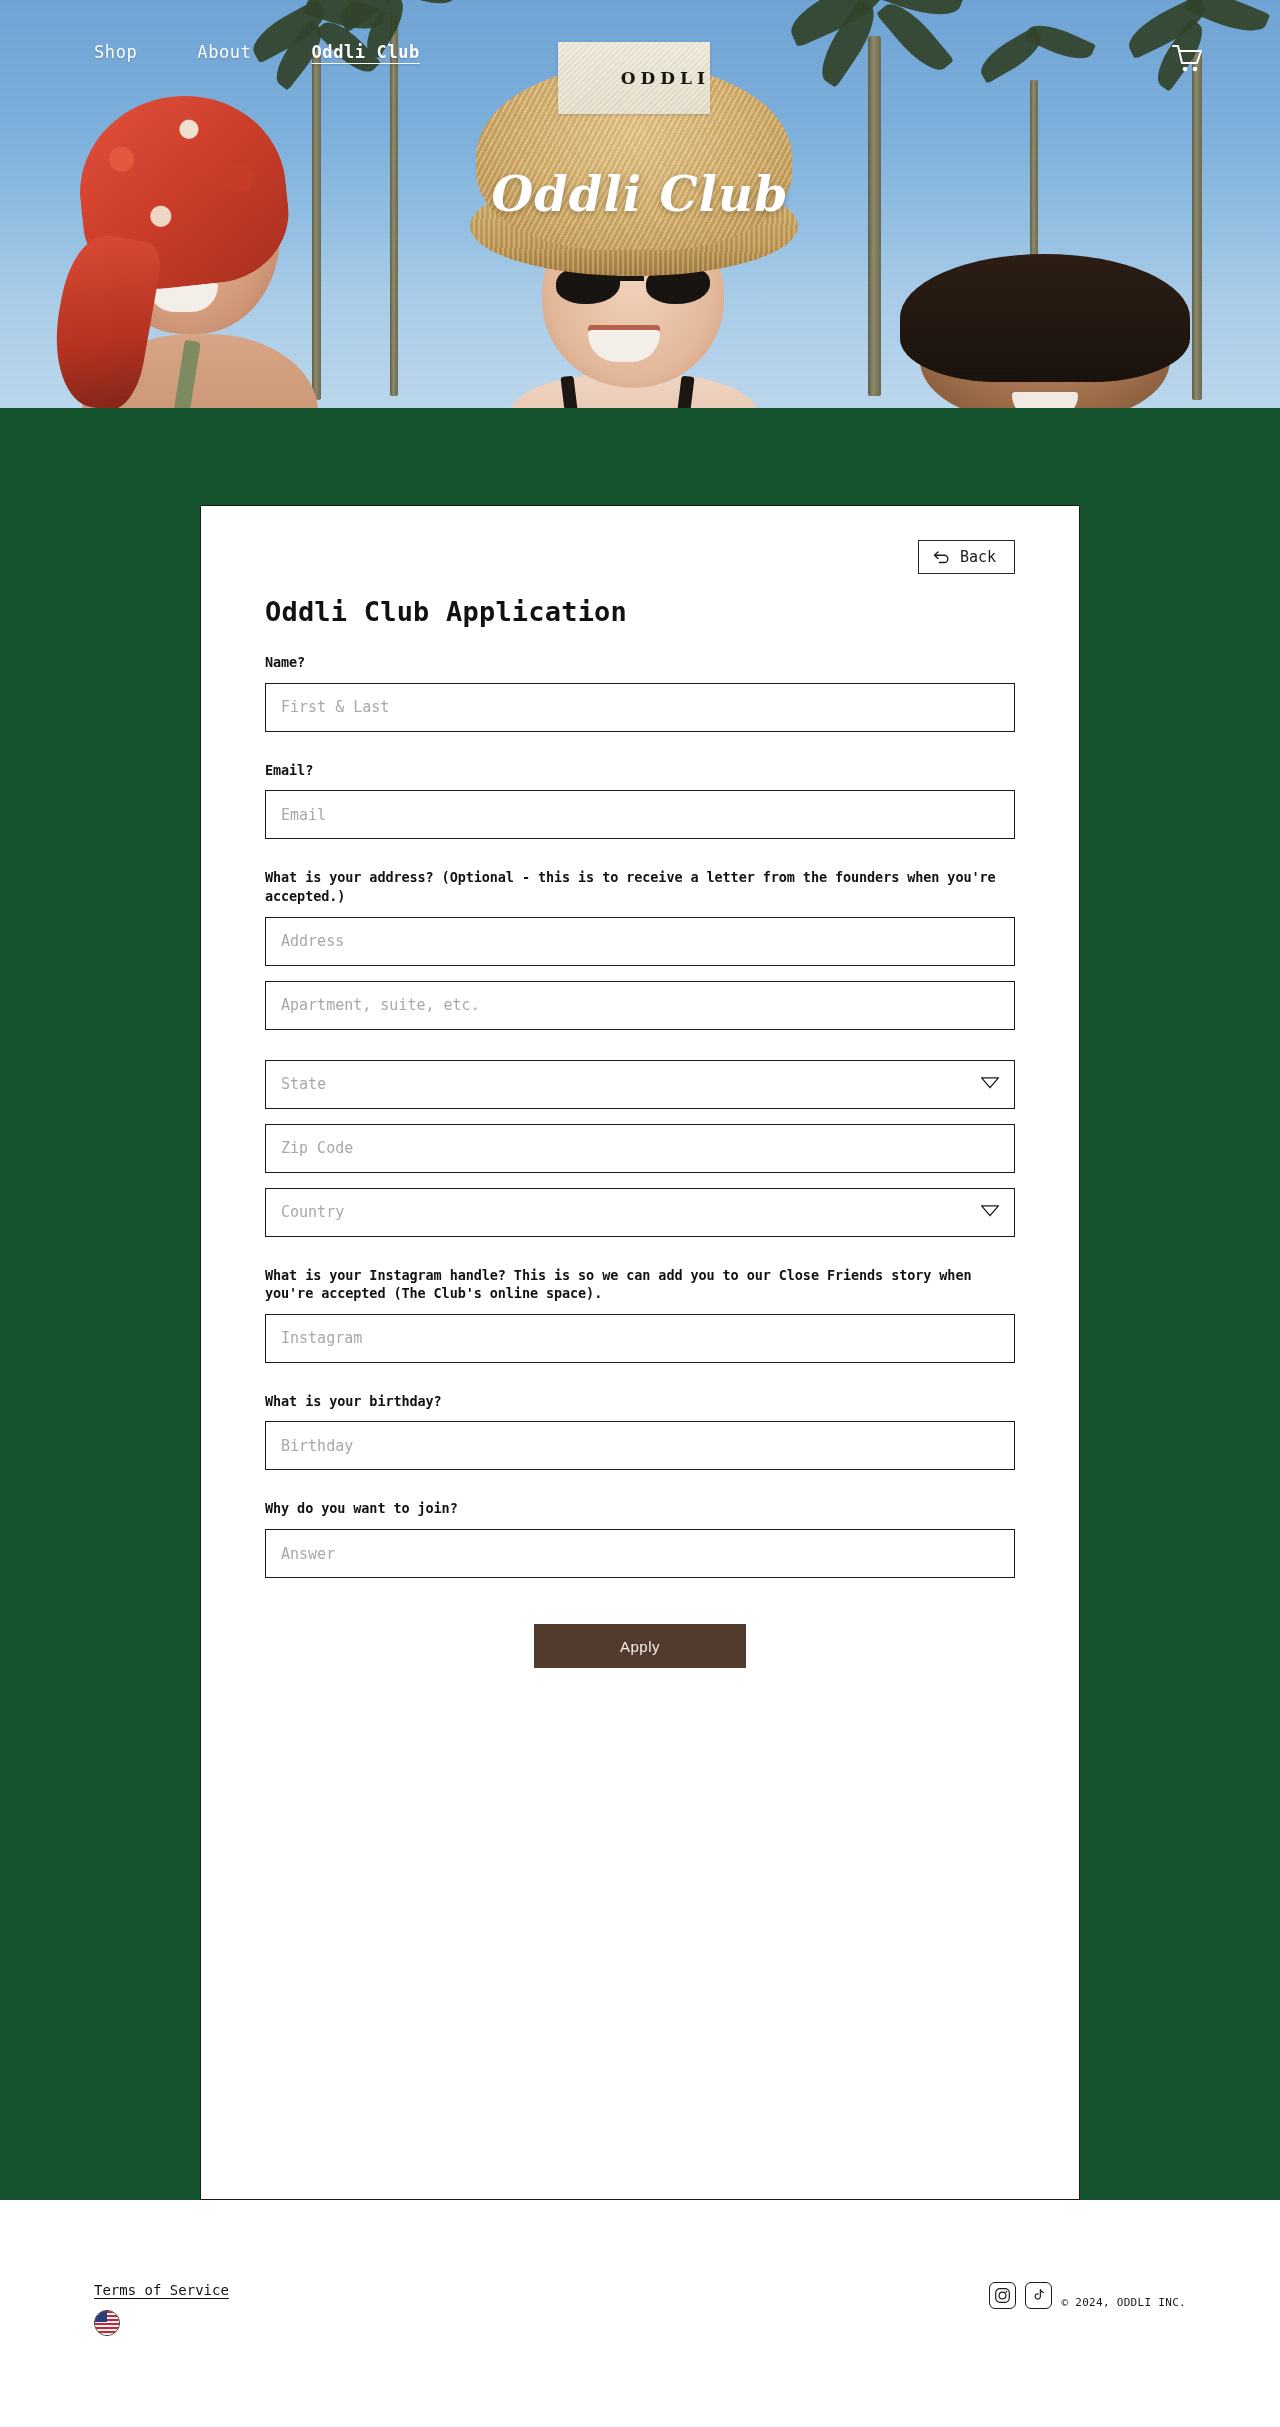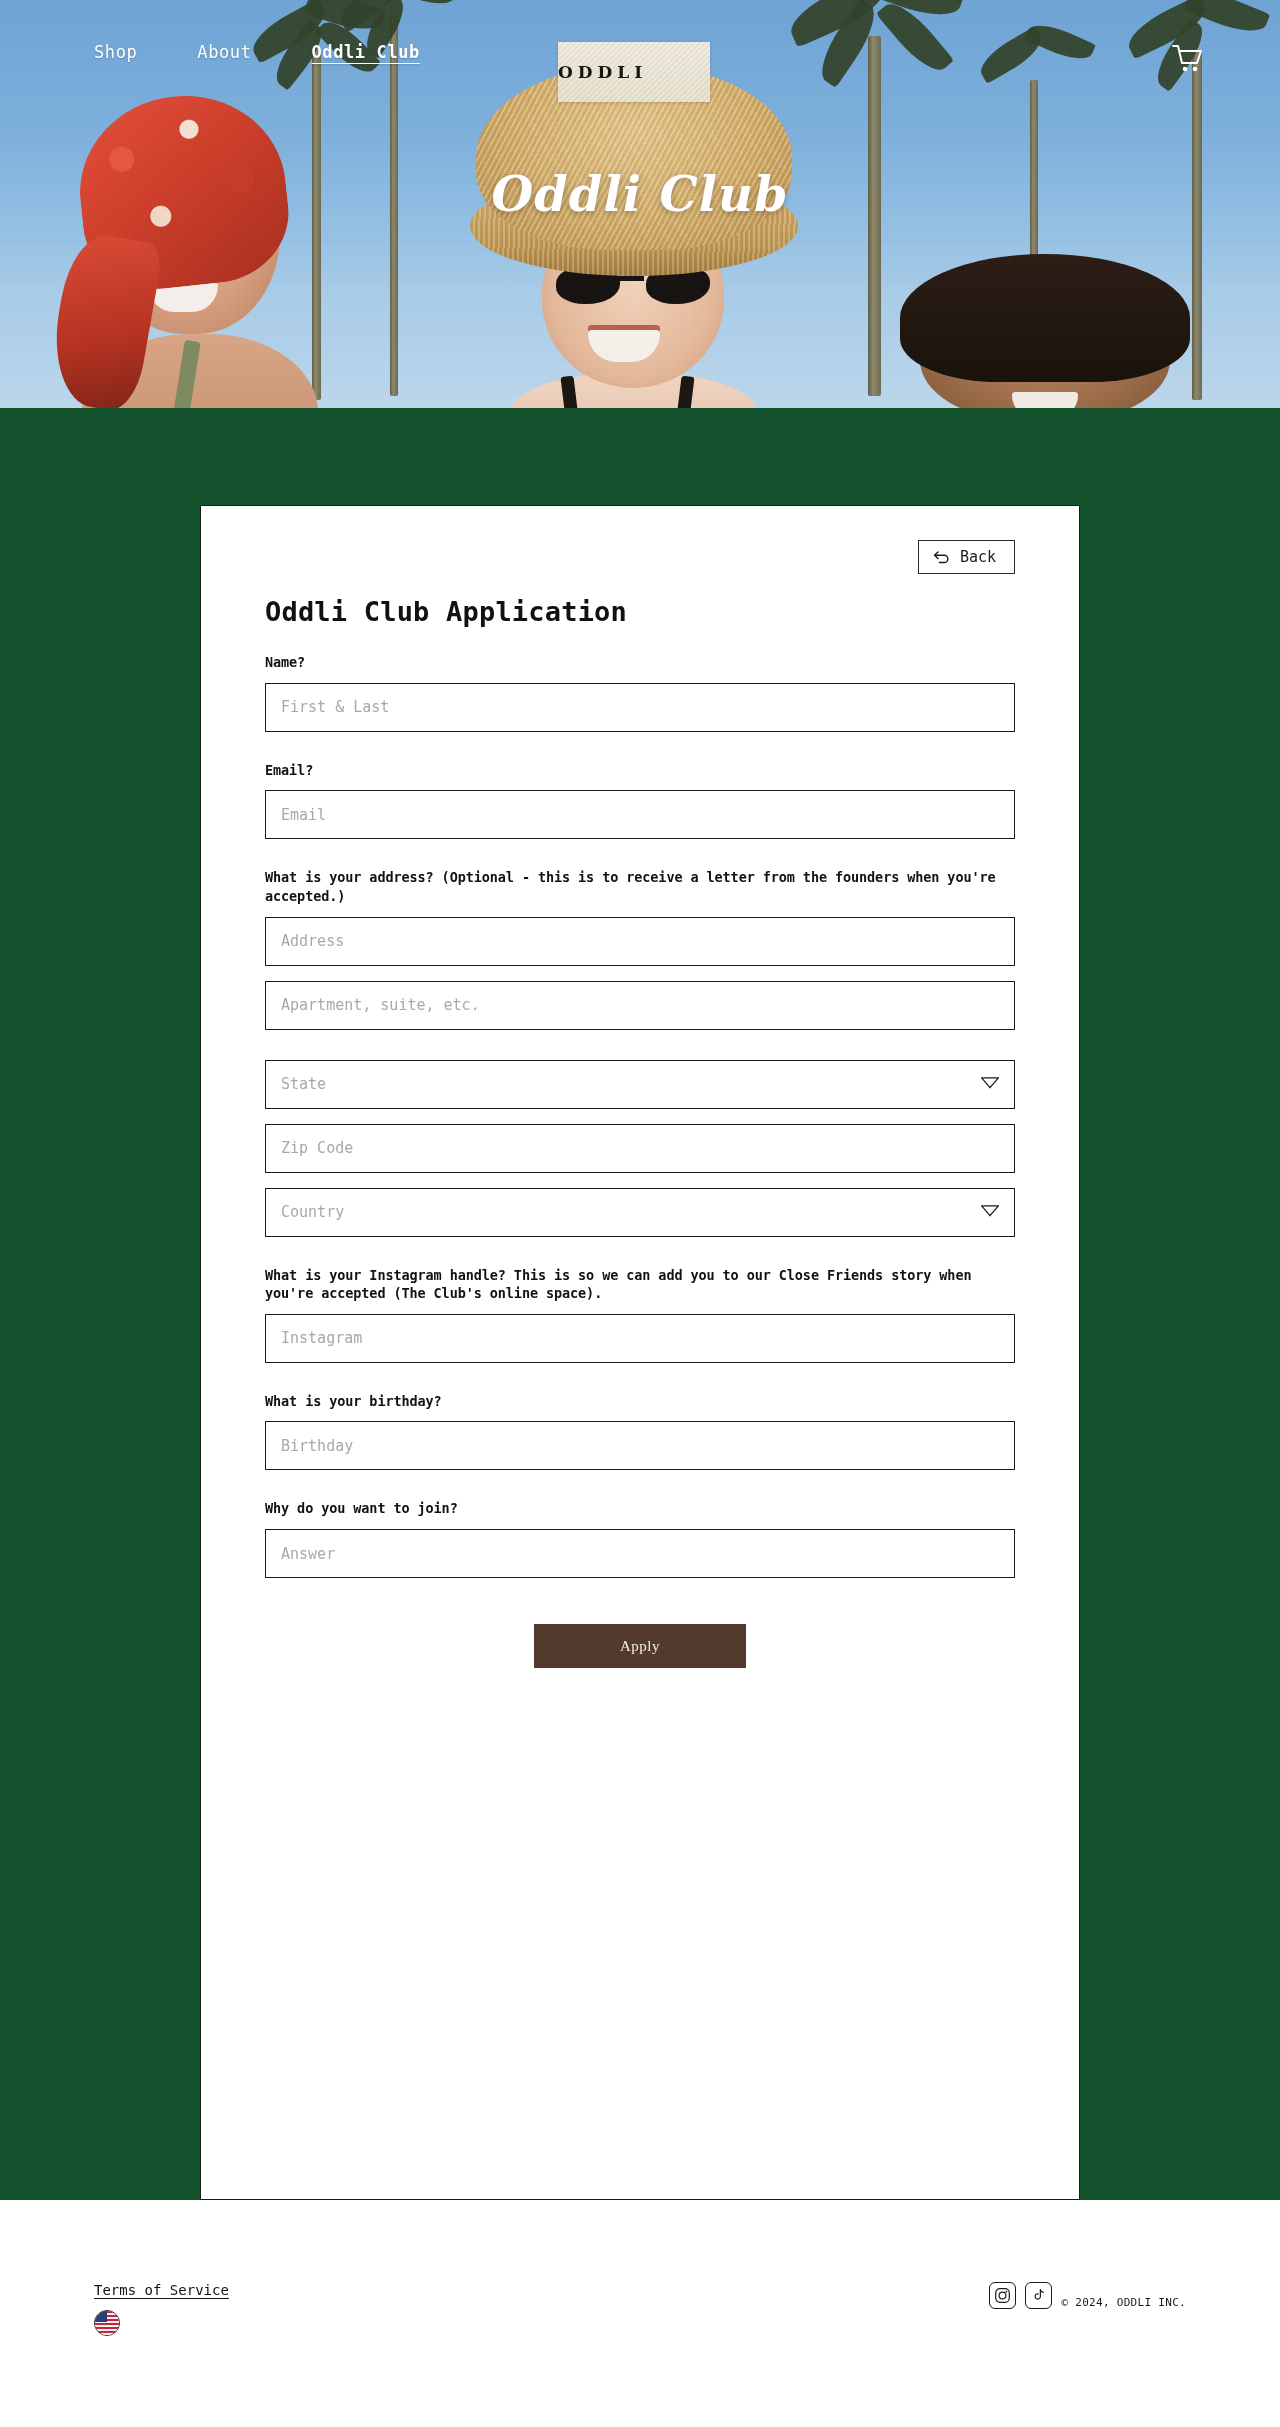--- a/index.html
+++ b/index.html
@@ -192,25 +192,25 @@
   .nav-link.active { font-weight: 700; text-decoration: underline; text-underline-offset: 5px; }
   .cart-btn {
     position: absolute; right: 76px; top: 42px;
     width: 34px; height: 32px; cursor: pointer;
   }
   .cart-btn svg { display: block; }
 
   
   .logo-tag {
     position: absolute; left: 558px; top: 42px;
-    width: 152px; height: 60px;
+    width: 152px; height: 72px;
     background:
       repeating-linear-gradient(135deg, rgba(0,0,0,.035) 0 2px, rgba(255,255,255,.12) 2px 4px),
       linear-gradient(180deg, #efeadb 0%, #e6e0cd 100%);
-    display: flex; align-items: center; justify-content: flex-start;
+    display: flex; align-items: center; justify-content: flex-end;
     z-index: 45;
     box-shadow: 0 1px 3px rgba(0,0,0,.16);
   }
   .logo-tag span {
     font-family: "DejaVu Serif", serif;
     font-weight: 700;
     font-size: 17px;
     letter-spacing: 5px;
     color: #19150f;
   }
@@ -299,21 +299,21 @@
     position: absolute; right: 15px; top: 50%; transform: translateY(-50%);
     pointer-events: none;
   }
 
   .apply-row { display: flex; justify-content: center; margin-top: 46px; }
   .apply-btn {
     width: 212px; height: 44px;
     background: #533a2e;
     color: #f2efea;
     border: none;
-    font-family: Liberation Serif, serif;
+    font-family: Liberation Sans, sans-serif;
     font-size: 15px;
     letter-spacing: .5px;
     cursor: pointer;
   }
 
   
   .footer {
     width: 1280px;
     padding: 82px 94px 34px 94px;
     display: flex;

